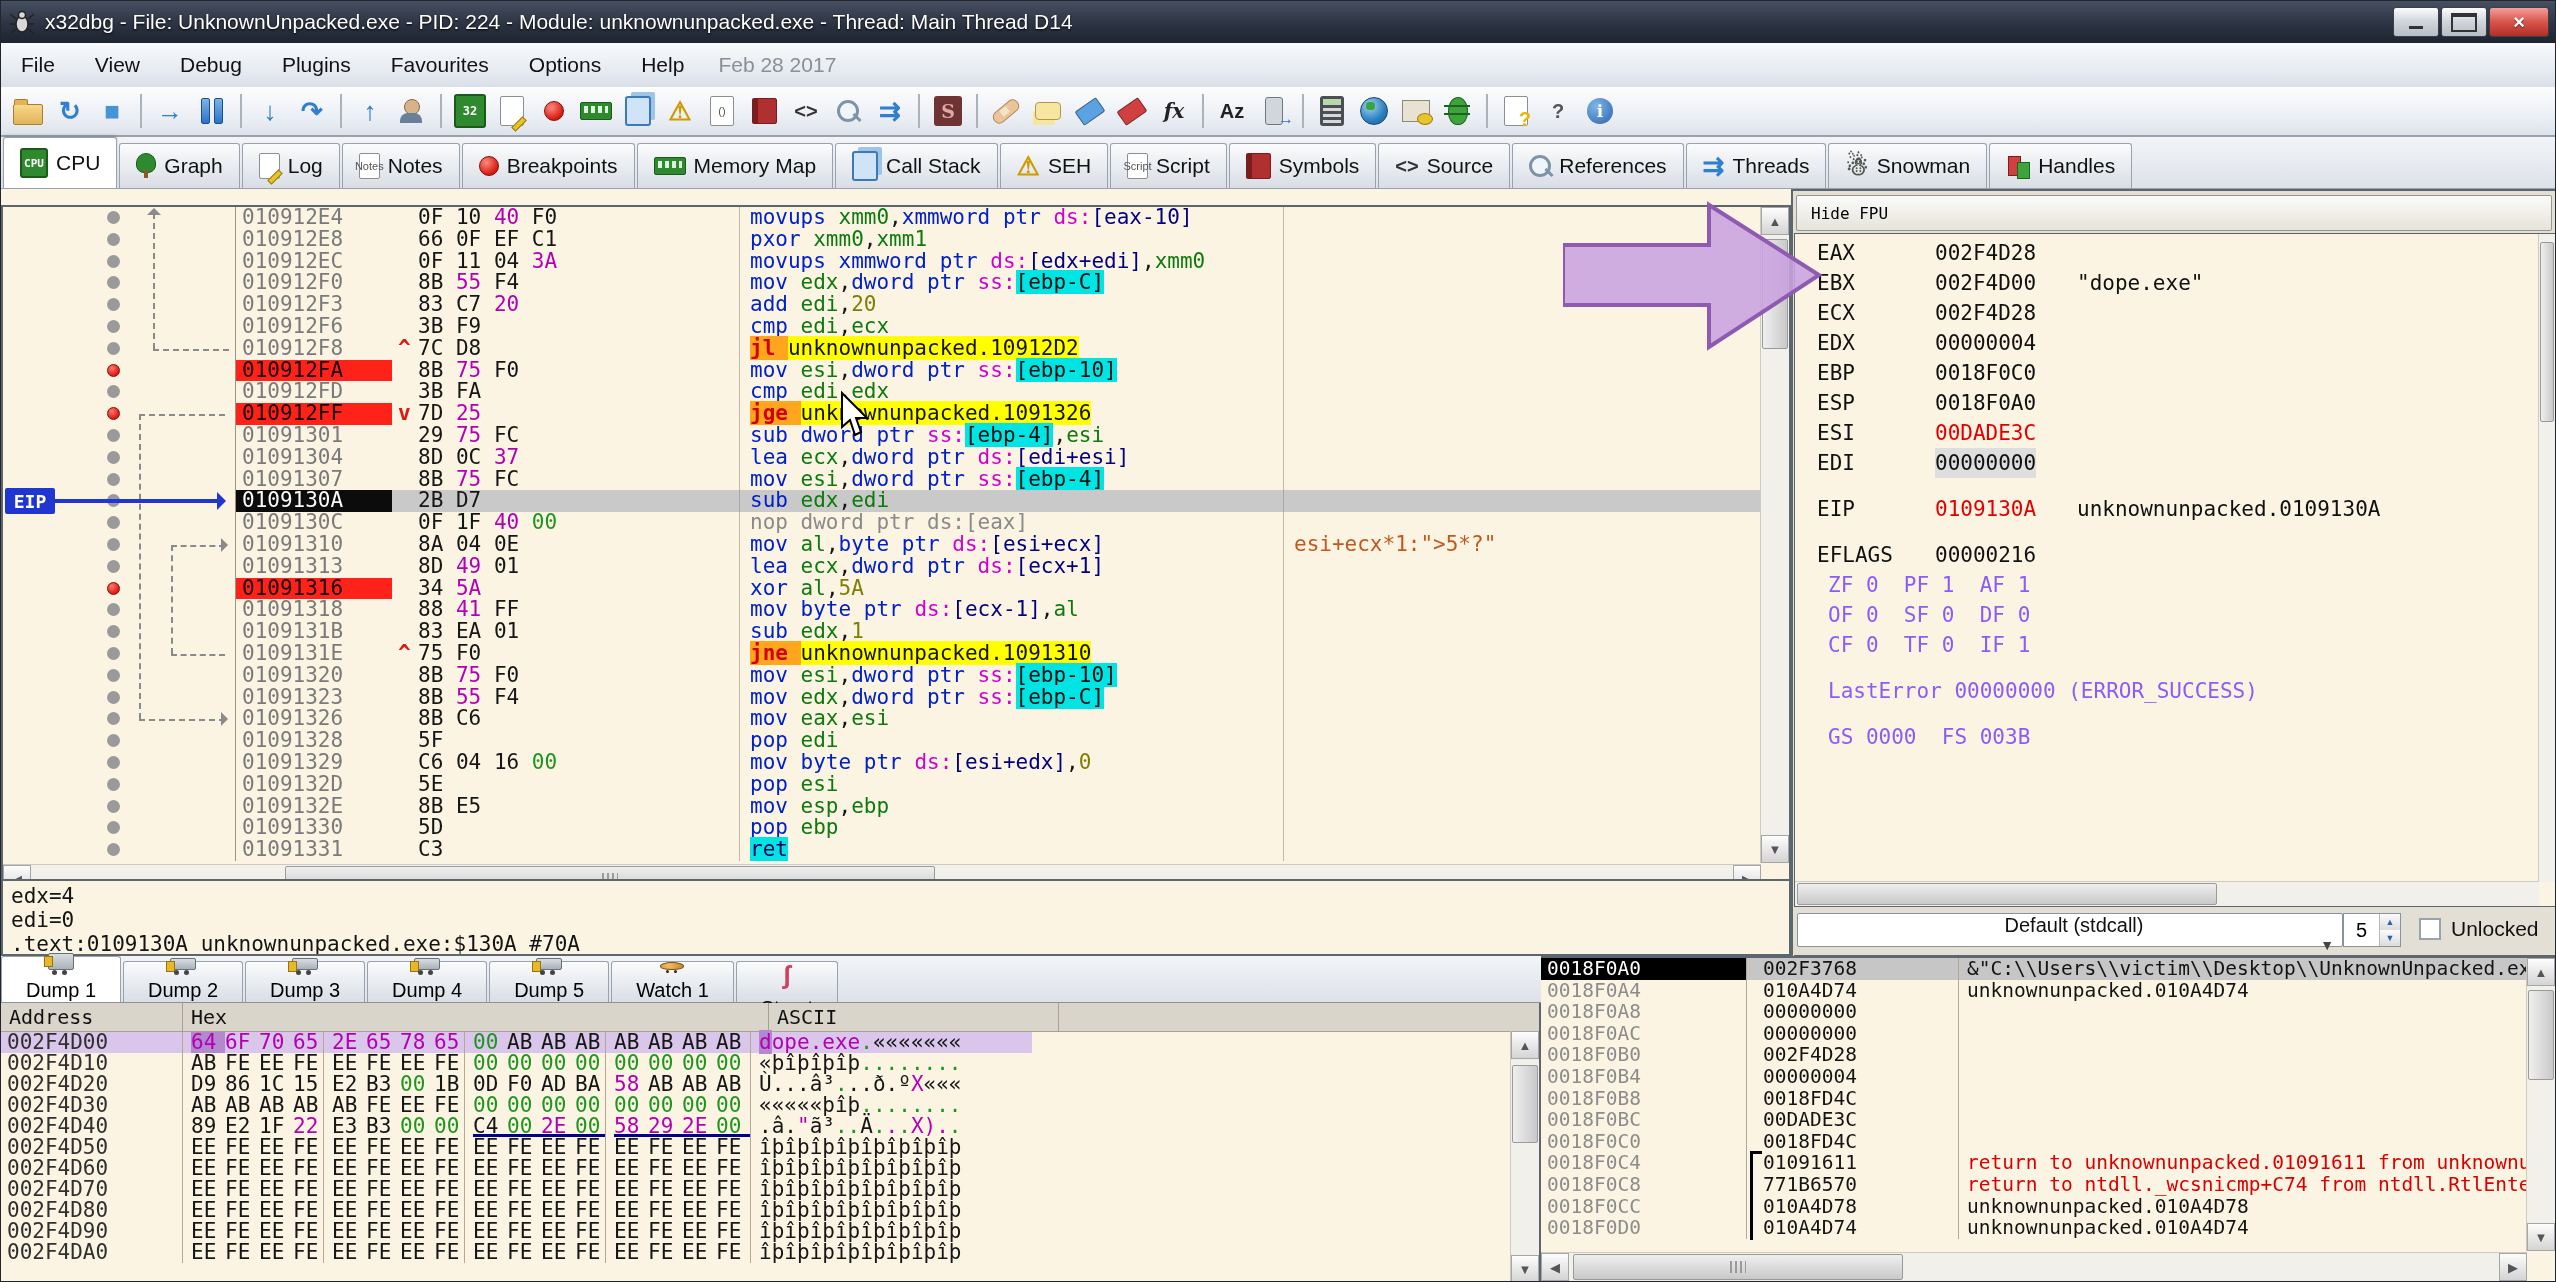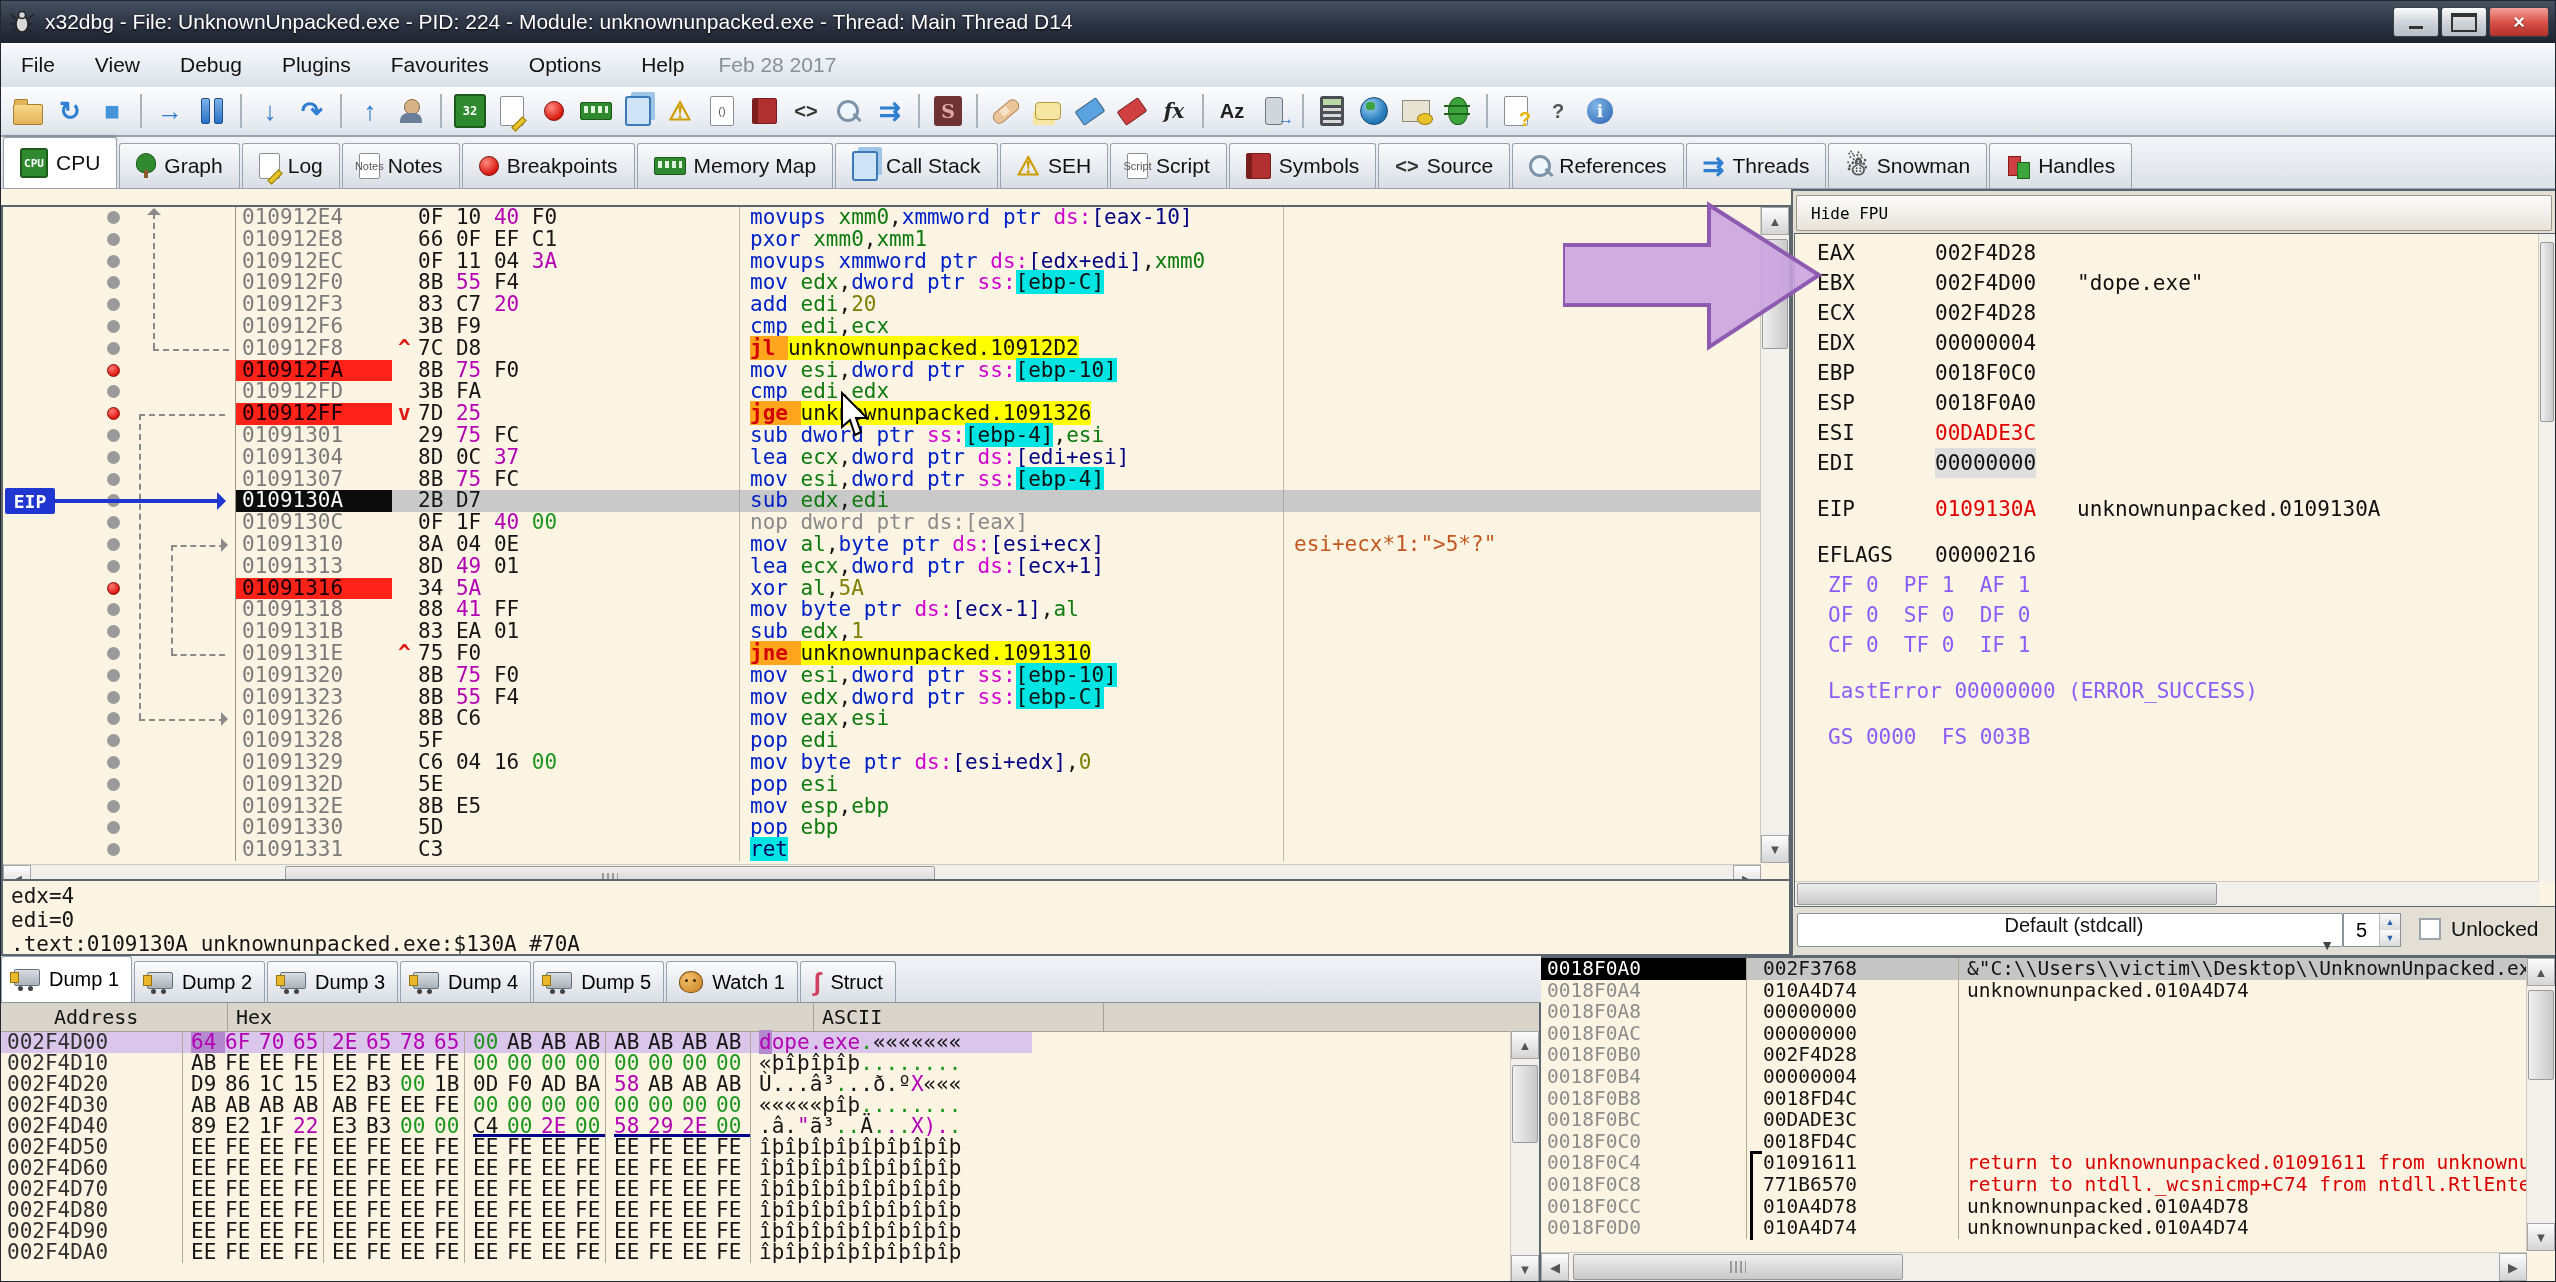--- a/index.html
+++ b/index.html
@@ -170,26 +170,26 @@
   #spin .btns{width:20px;display:flex;flex-direction:column;border-left:1px solid #b8b8b8;}
   #spin .btns div{flex:1;font-size:9px;display:flex;align-items:center;justify-content:center;background:linear-gradient(#fbfbfb,#dcdcdc);color:#2a62b0;}
   #chk{position:absolute;left:626px;top:727px;width:22px;height:22px;background:#fff;border:2px solid #9aa2aa;box-sizing:border-box;}
   #chklabel{position:absolute;left:658px;top:722px;height:32px;display:flex;align-items:center;font-size:21px;color:#111;}
   #argbox{position:absolute;left:1px;top:764px;right:1px;bottom:1px;background:#fbf4e3;border:1px solid #5c666f;overflow:hidden;}
   .arg-row{height:22.5px;line-height:22.5px;font-family:"DejaVu Sans Mono",monospace;font-size:20px;color:#111;padding-left:8px;white-space:pre;}
 
   
   #dumptabs{position:absolute;left:0;top:955px;width:1540px;height:47px;background:linear-gradient(#f2f4f7,#dde2e9);
      display:flex;align-items:flex-end;border-bottom:1px solid #8a929a;box-sizing:border-box;}
-  .dtab{height:40px;display:flex;align-items:center;gap:9px;padding:0 12px;margin-right:2px;
-     background:linear-gradient(#fafbfc,#d9dee5);border:1px solid #9aa2ae;border-bottom:none;border-radius:3px 3px 0 0;font-size:20px;}
+  .dtab{height:40px;display:flex;align-items:center;gap:9px;padding:0 24px;margin-right:2px;
+     background:linear-gradient(#fafbfc,#d9dee5);border:1px solid #9aa2ae;border-bottom:none;border-radius:3px 3px 0 0;font-size:20px;flex-direction:column;}
   .dtab.active{height:45px;background:#fff;}
   #dumppane{left:0;top:1002px;width:1540px;height:280px;border:none;border-right:2px solid #5c666f;}
   #dumphdr{display:flex;height:28px;line-height:28px;background:#d9d5cb;border-bottom:1px solid #a8a094;
-     font-family:"DejaVu Sans Mono",monospace;font-size:20px;color:#111;padding-left:45px;}
+     font-family:"DejaVu Sans Mono",monospace;font-size:20px;color:#111;}
   .dh{padding-left:8px;border-right:1px solid #a8a094;box-sizing:border-box;}
   .dh.addr{width:182px;} .dh.hex{width:586px;} .dh.ascii{width:290px;}
   .dump-row{display:flex;height:21px;line-height:21px;font-family:"DejaVu Sans Mono",monospace;font-size:21px;white-space:pre;}
   .du-addr{width:182px;flex:none;color:#303030;padding-left:6px;border-right:1px solid #b3a996;box-sizing:border-box;}
   .du-hex{display:flex;flex:none;padding-left:8px;}
   .du-b{width:34px;flex:none;}
   .du-b.gsep{border-right:1px solid #b3a996;margin-right:8px;width:30px;}
   .du-b.ul{box-shadow:inset 0 -3px 0 #000090;}
   .du-ascii{width:282px;flex:none;border-left:1px solid #b3a996;padding-left:8px;box-sizing:border-box;}
   .hl{background:#d9c6ea;}

